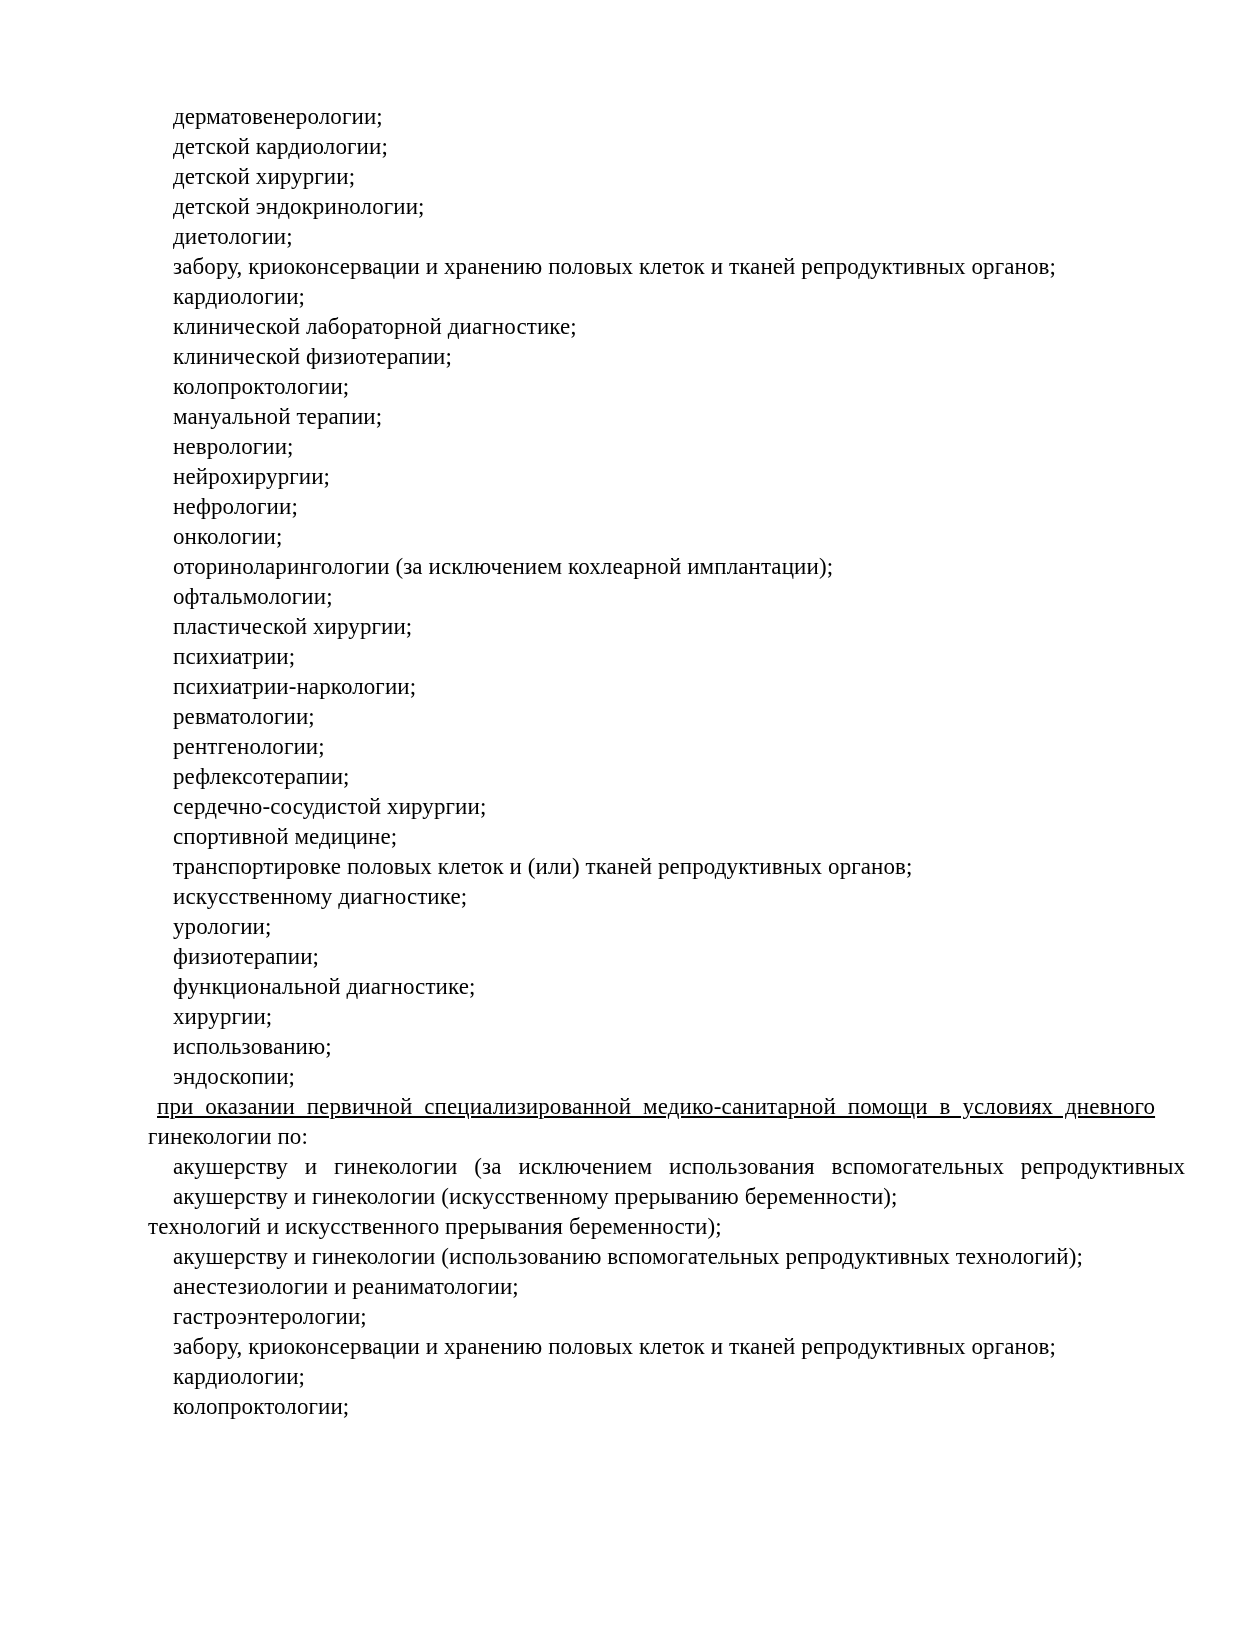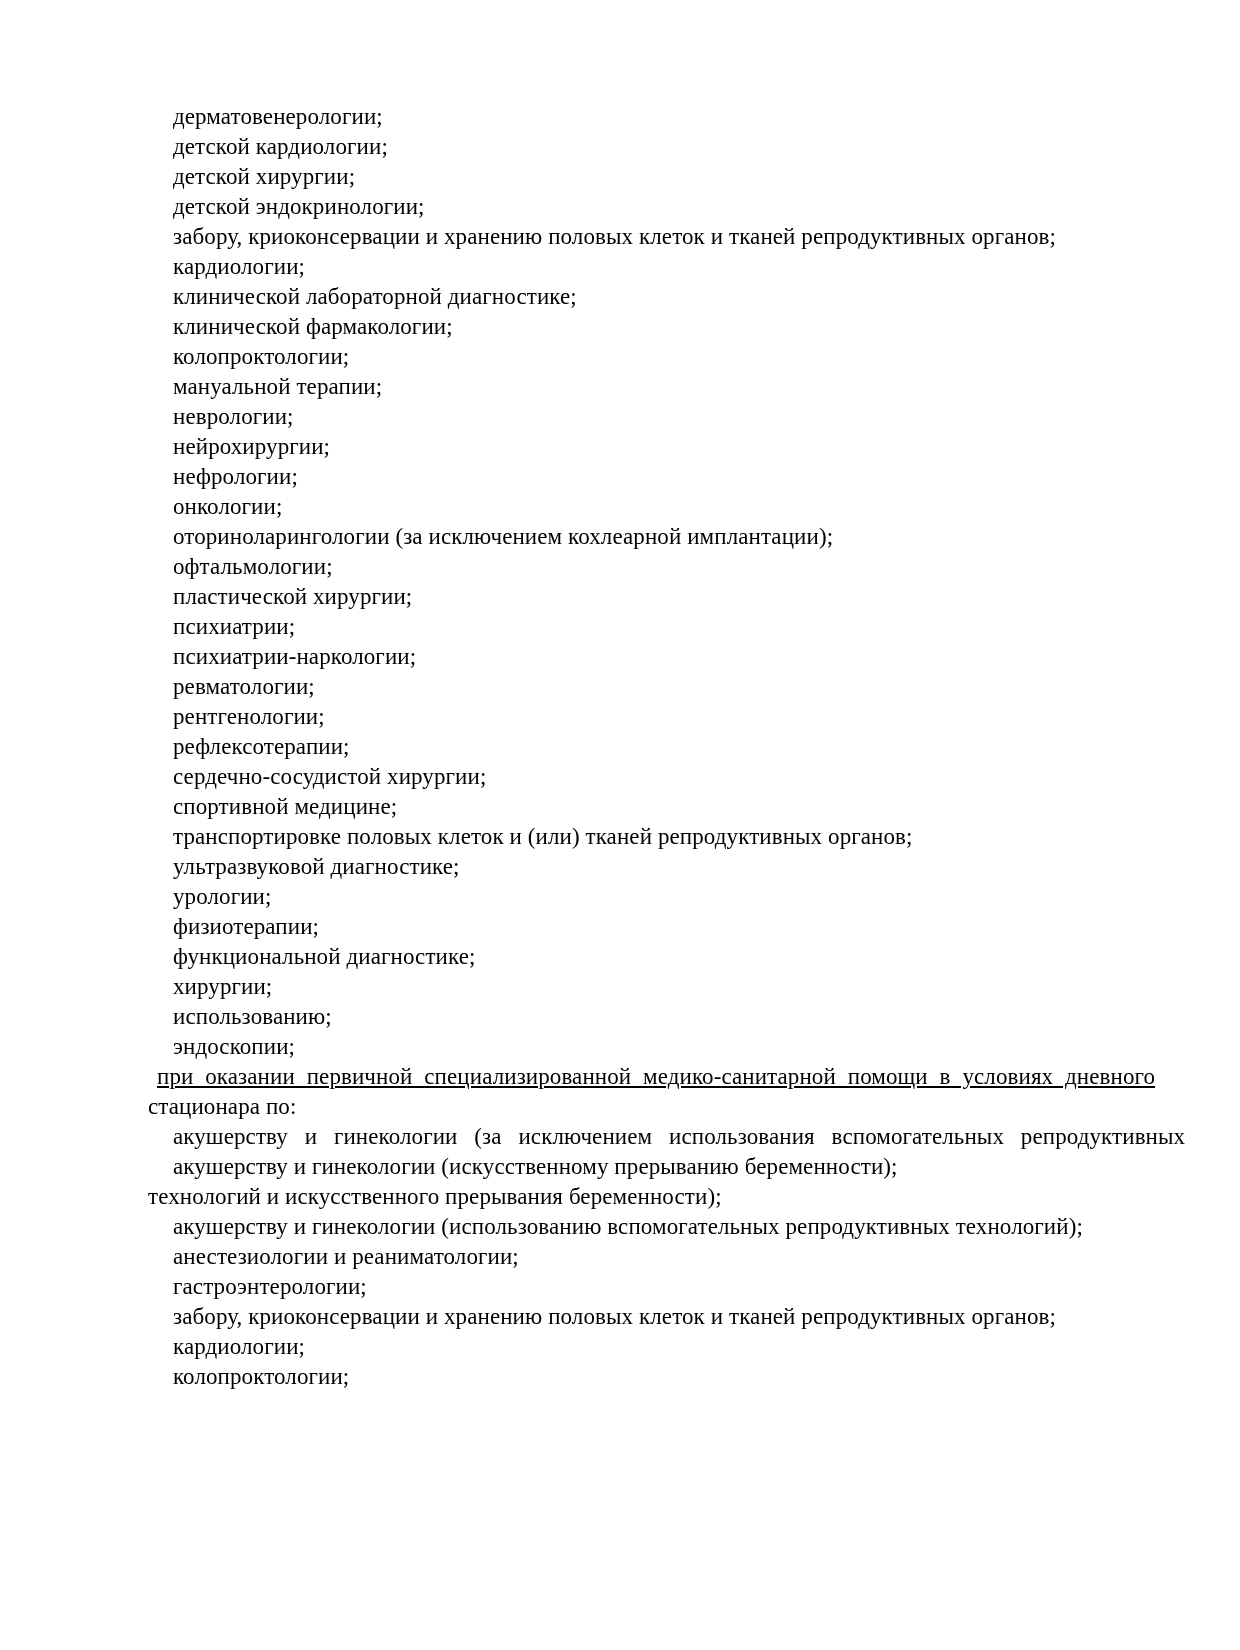--- a/index.html
+++ b/index.html
@@ -39,50 +39,51 @@
 </style>
 </head>
 <body style="background: rgb(255, 255, 255); color: rgb(0, 0, 0);">
 
 <div class="page">
   <div class="doc-block" id="doc-block">
       <div class="line indent-item">дерматовенерологии;</div>
       <div class="line indent-item">детской кардиологии;</div>
       <div class="line indent-item">детской хирургии;</div>
       <div class="line indent-item">детской эндокринологии;</div>
+      <div class="line indent-item">диетологии;</div>
       <div class="line indent-item">забору, криоконсервации и хранению половых клеток и тканей репродуктивных органов;</div>
       <div class="line indent-item">кардиологии;</div>
       <div class="line indent-item">клинической лабораторной диагностике;</div>
-      <div class="line indent-item">клинической фармакологии;</div>
+      <div class="line indent-item">клинической физиотерапии;</div>
       <div class="line indent-item">колопроктологии;</div>
       <div class="line indent-item">мануальной терапии;</div>
       <div class="line indent-item">неврологии;</div>
       <div class="line indent-item">нейрохирургии;</div>
       <div class="line indent-item">нефрологии;</div>
       <div class="line indent-item">онкологии;</div>
       <div class="line indent-item">оториноларингологии (за исключением кохлеарной имплантации);</div>
       <div class="line indent-item">офтальмологии;</div>
       <div class="line indent-item">пластической хирургии;</div>
       <div class="line indent-item">психиатрии;</div>
       <div class="line indent-item">психиатрии-наркологии;</div>
       <div class="line indent-item">ревматологии;</div>
       <div class="line indent-item">рентгенологии;</div>
       <div class="line indent-item">рефлексотерапии;</div>
       <div class="line indent-item">сердечно-сосудистой хирургии;</div>
       <div class="line indent-item">спортивной медицине;</div>
       <div class="line indent-item">транспортировке половых клеток и (или) тканей репродуктивных органов;</div>
-      <div class="line indent-item">ультразвуковой диагностике;</div>
+      <div class="line indent-item">искусственному диагностике;</div>
       <div class="line indent-item">урологии;</div>
       <div class="line indent-item">физиотерапии;</div>
       <div class="line indent-item">функциональной диагностике;</div>
       <div class="line indent-item">хирургии;</div>
       <div class="line indent-item">использованию;</div>
       <div class="line indent-item">эндоскопии;</div>
       <div class="line indent-para spread-sm">при оказании первичной специализированной медико-санитарной помощи в условиях дневного</div>
-      <div class="line indent-cont">стационара по:</div>
+      <div class="line indent-cont">гинекологии по:</div>
       <div class="line indent-item spread-lg">акушерству и гинекологии (за исключением использования вспомогательных репродуктивных</div>
       <div class="line indent-item">акушерству и гинекологии (искусственному прерыванию беременности);</div>
       <div class="line indent-cont">технологий и искусственного прерывания беременности);</div>
       <div class="line indent-item">акушерству и гинекологии (использованию вспомогательных репродуктивных технологий);</div>
       <div class="line indent-item">анестезиологии и реаниматологии;</div>
       <div class="line indent-item">гастроэнтерологии;</div>
       <div class="line indent-item">забору, криоконсервации и хранению половых клеток и тканей репродуктивных органов;</div>
       <div class="line indent-item">кардиологии;</div>
       <div class="line indent-item">колопроктологии;</div>
     </div>

